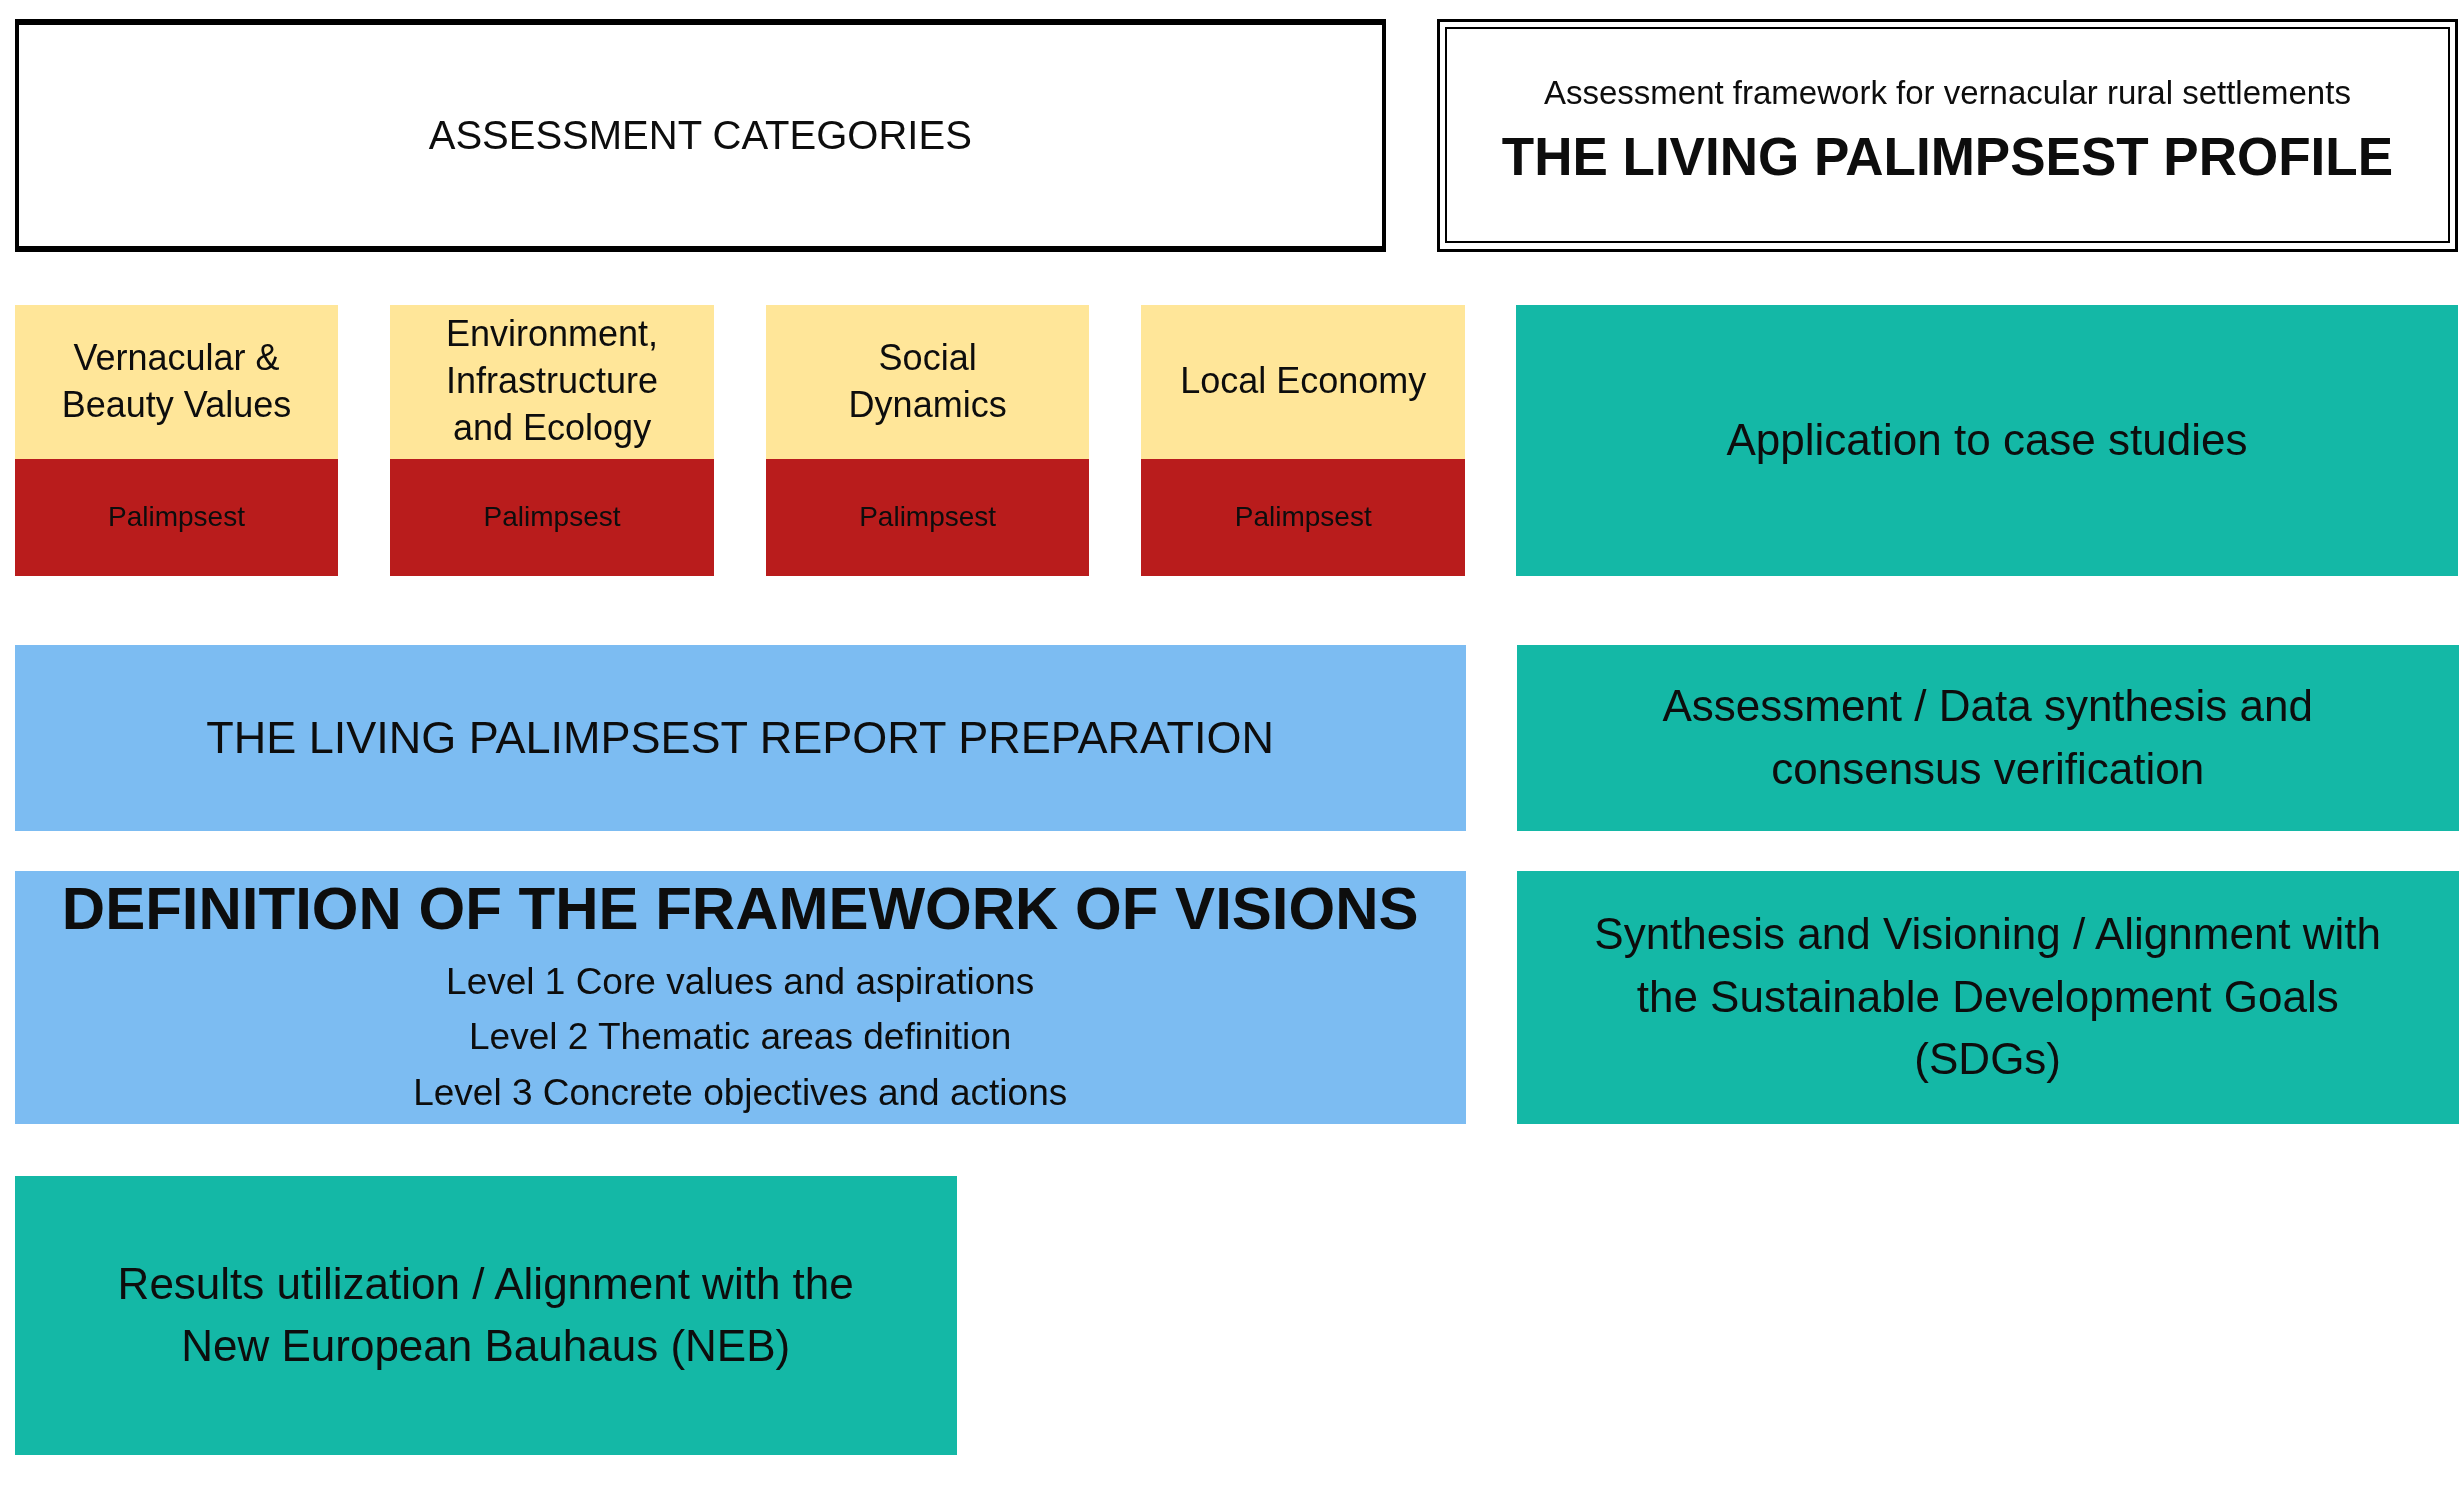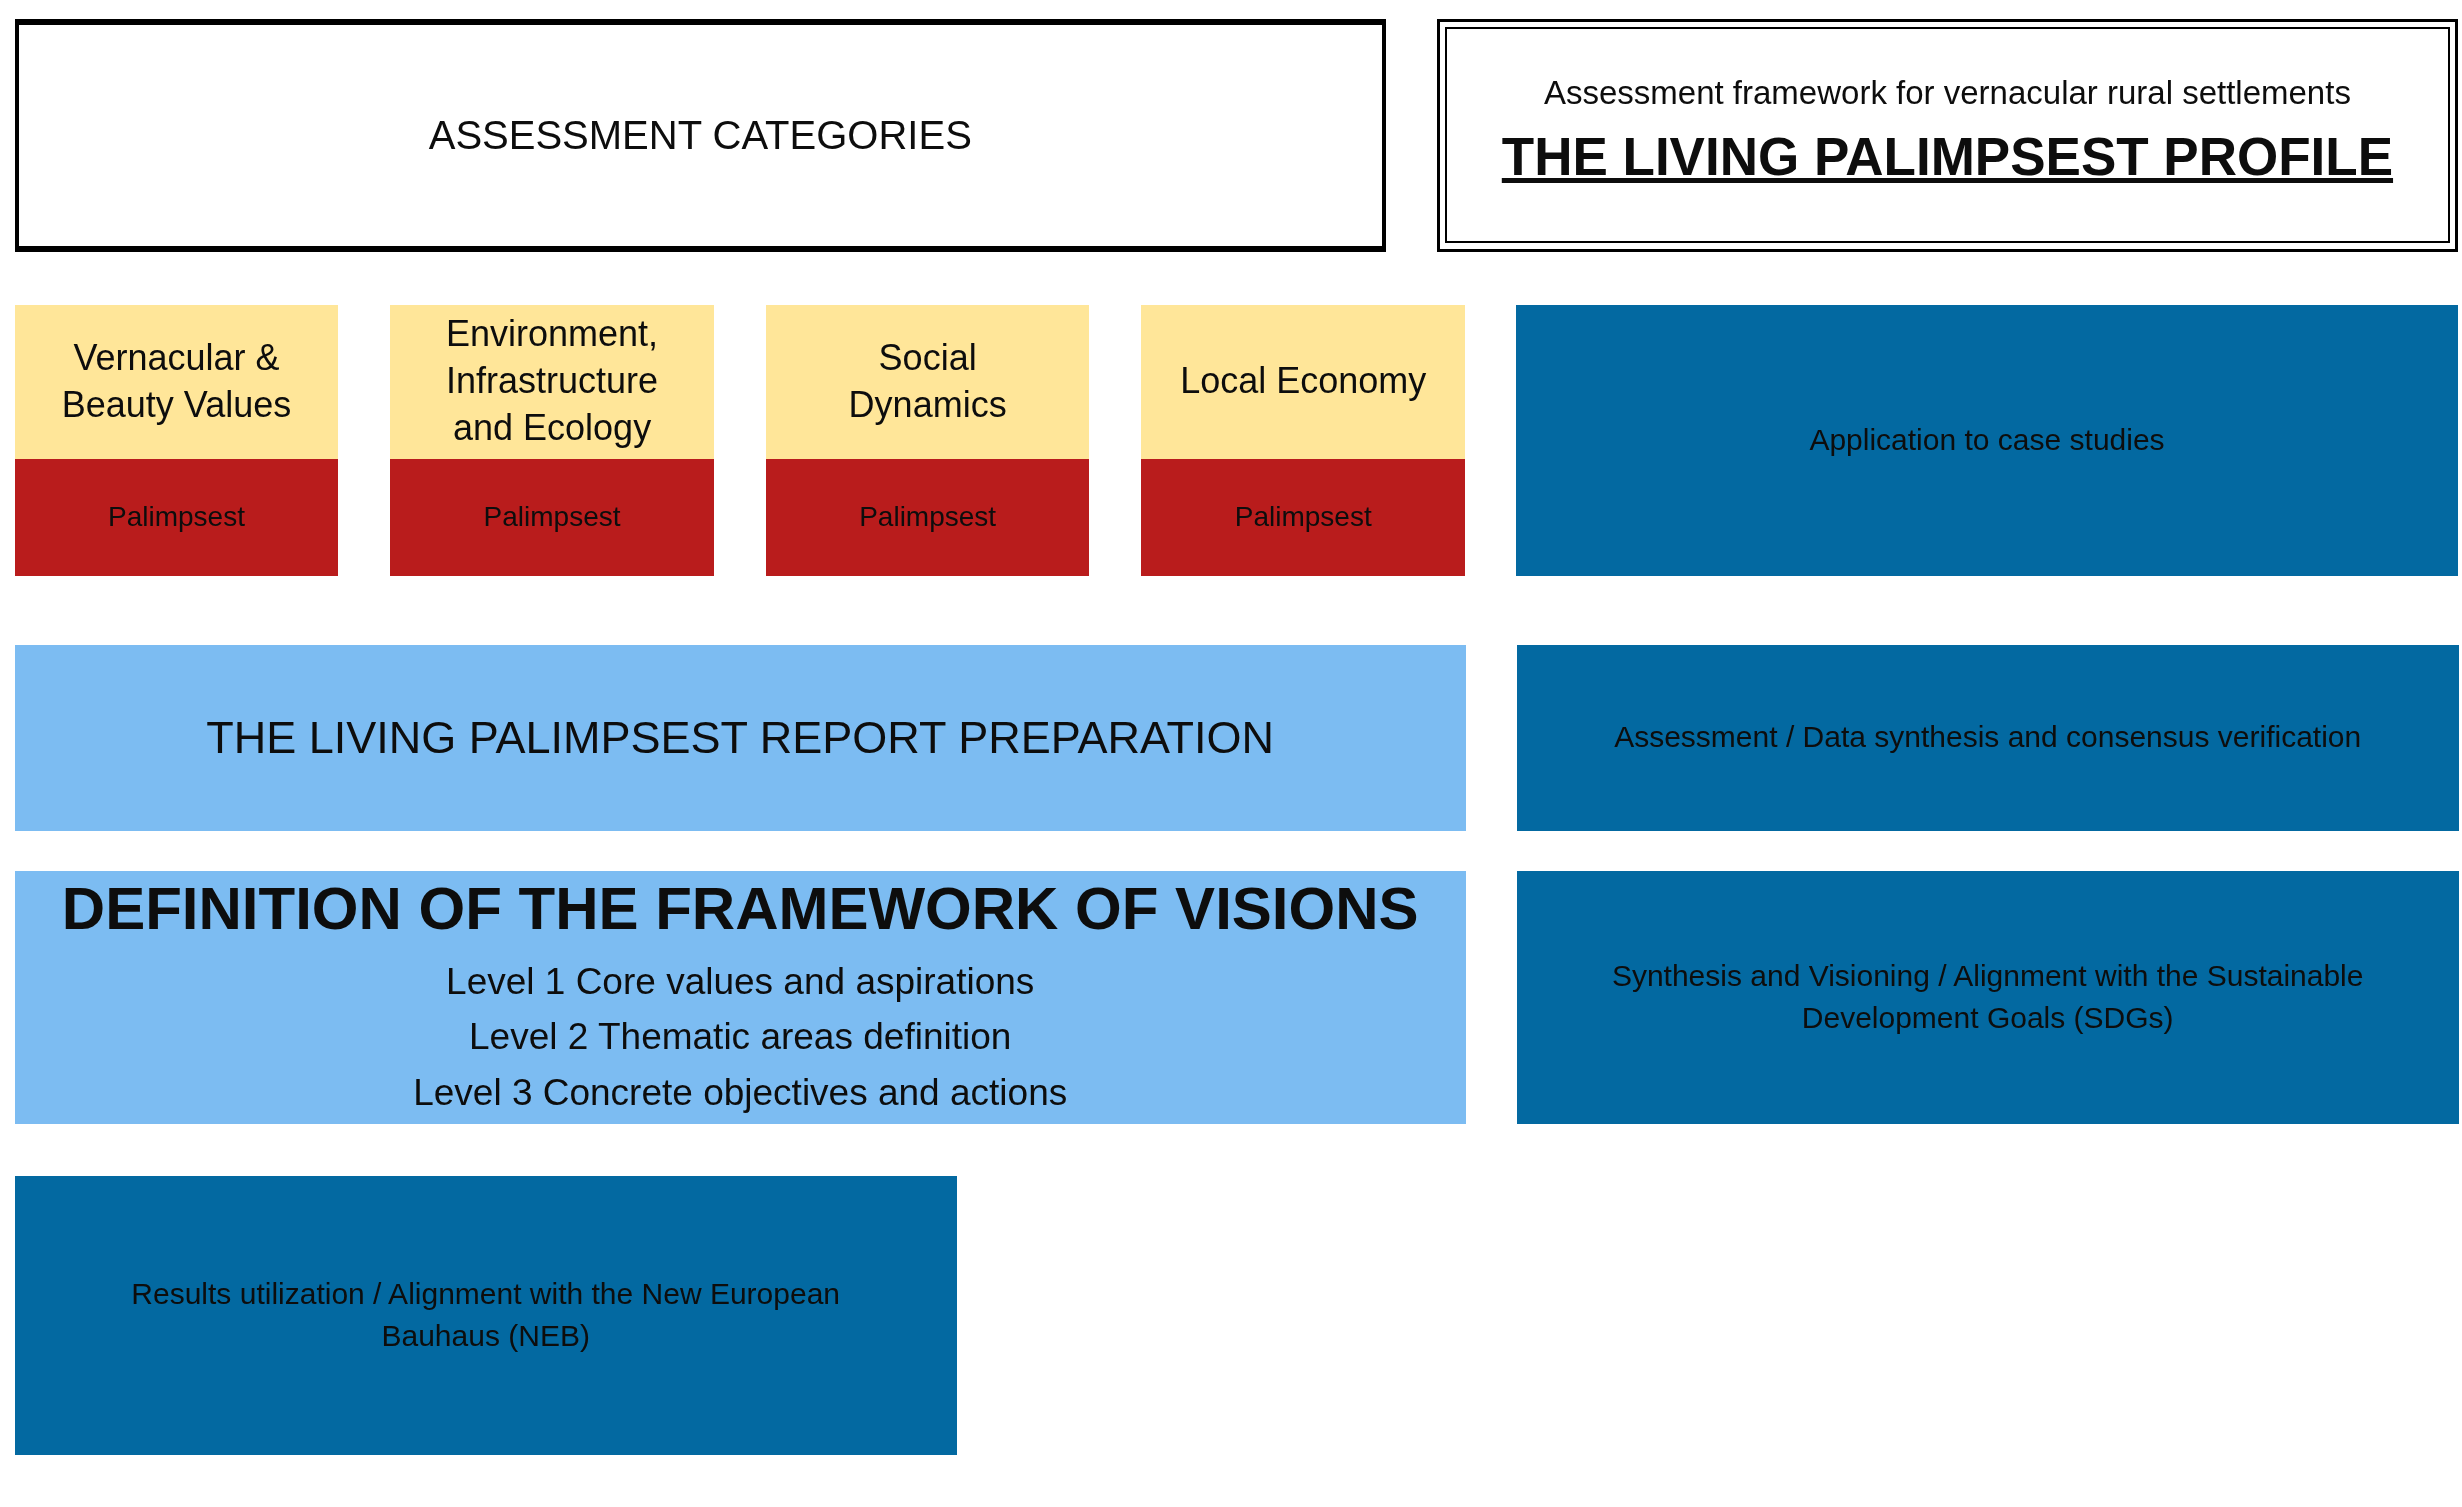--- a/index.html
+++ b/index.html
@@ -12,24 +12,24 @@
   }
   .canvas {
     position: relative;
     width: 2462px; height: 1508px;
     padding: 18.7px 4px 8.7px 14.7px;
   }
   .row { display: flex; gap: 51px; align-items: stretch; }
   .left-col { width: 1451px; flex: 0 0 auto; }
   .stage {
     width: 942px; flex: 0 0 auto;
-    background: #0369a1;
+    background: #14b8a6;
     display: flex; align-items: center; justify-content: center;
     text-align: center;
-    font-size: 30px; line-height: 1.42;
+    font-size: 44px; line-height: 1.42;
     padding: 0 60px;
   }
 
   
   .header-row { height: 233px; }
   .header-left {
     width: 1451px;
     border: solid #000; border-width: 6px 4px;
     background: #fff;
     display: flex; align-items: center; justify-content: center;
@@ -43,21 +43,21 @@
   }
   .header-right-inner {
     width: 100%; height: 100%;
     border: 2.7px solid #000;
     display: flex; flex-direction: column;
     align-items: center; justify-content: center;
     text-align: center;
     padding: 6.7px 20px;
   }
   .profile-subtitle { font-size: 33px; margin-bottom: 6.7px; }
-  .profile-title { font-size: 53px; font-weight: bold; line-height: 1.45; text-decoration: underline; }
+  .profile-title { font-size: 53px; font-weight: bold; line-height: 1.45; }
 
   
   .categories-row { margin-top: 53px; height: 271px; }
   .categories-group { width: 1451px; display: flex; gap: 52px; }
   .category { flex: 1 1 0; display: flex; flex-direction: column; }
   .cat-top {
     height: 154px; background: #ffe699;
     display: flex; align-items: center; justify-content: center;
     text-align: center; font-size: 36px; line-height: 1.3;
     padding: 0 13.3px;

